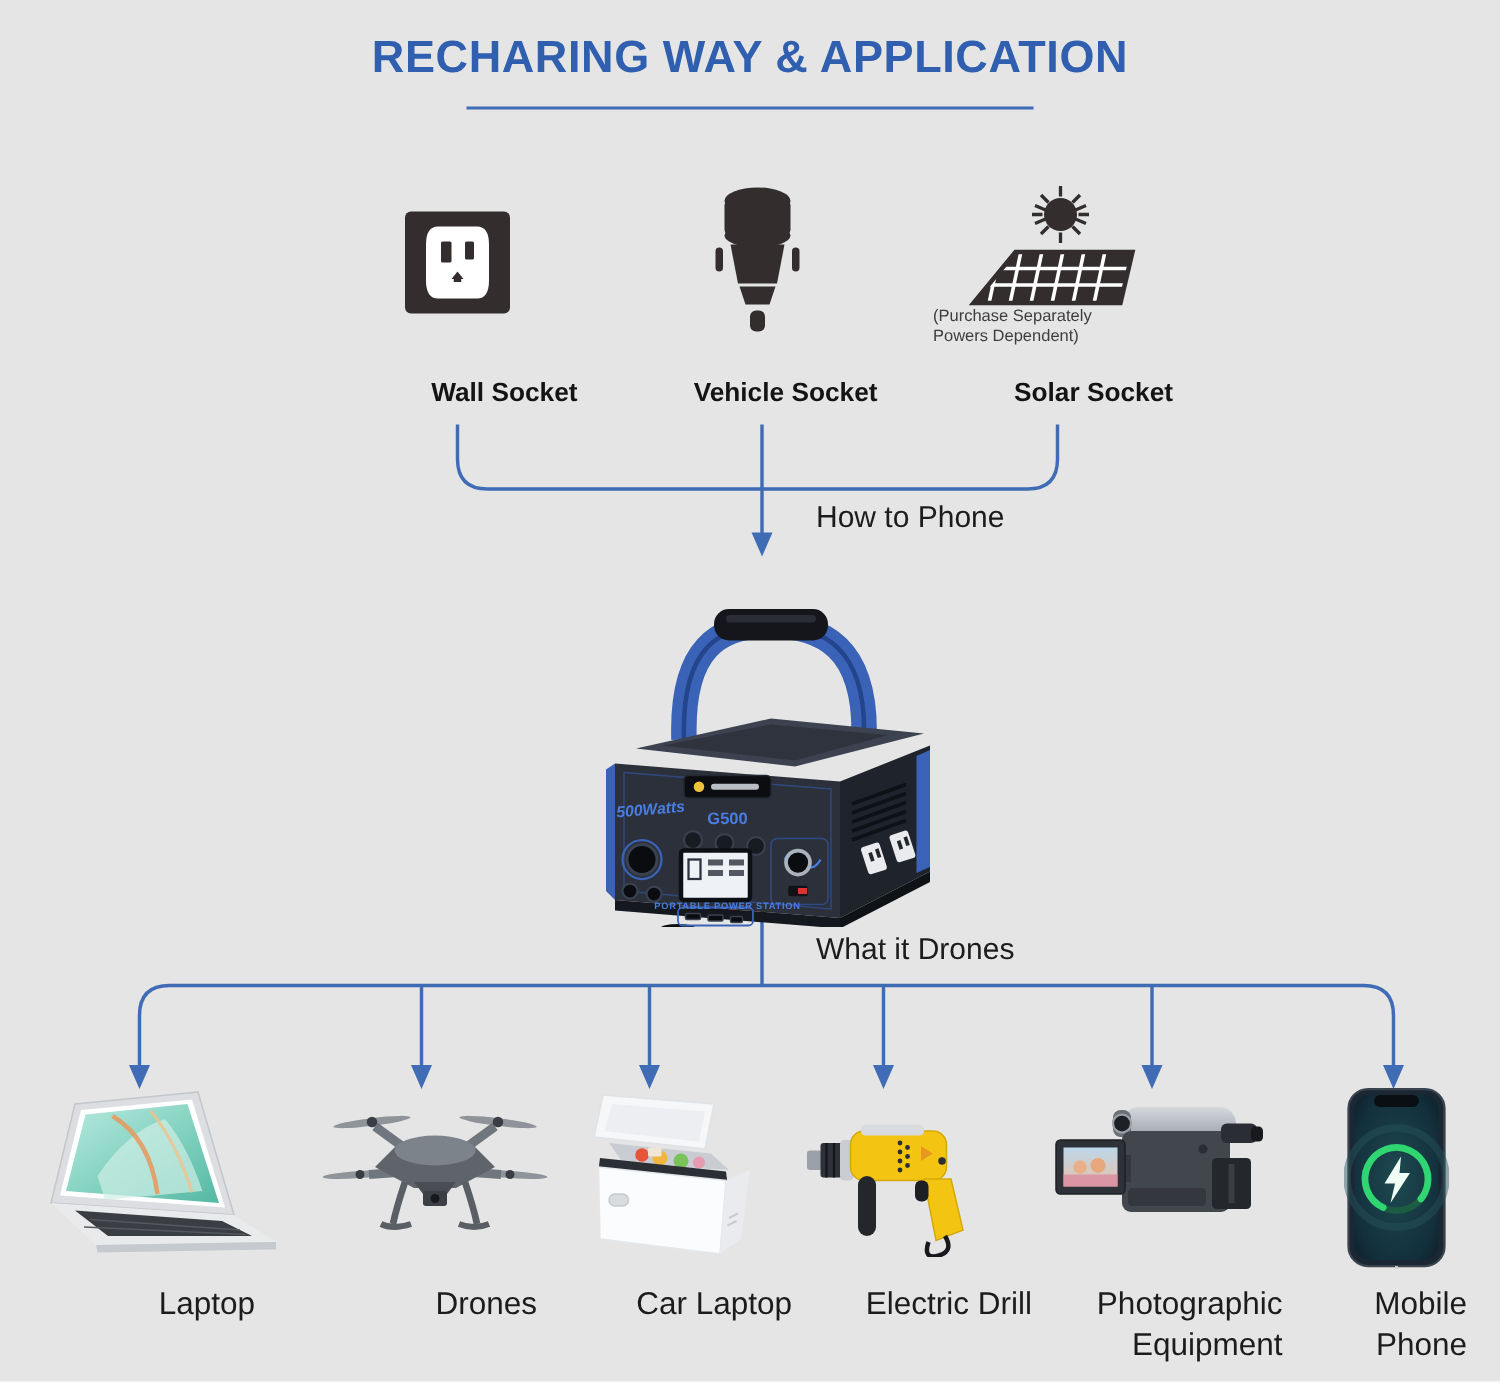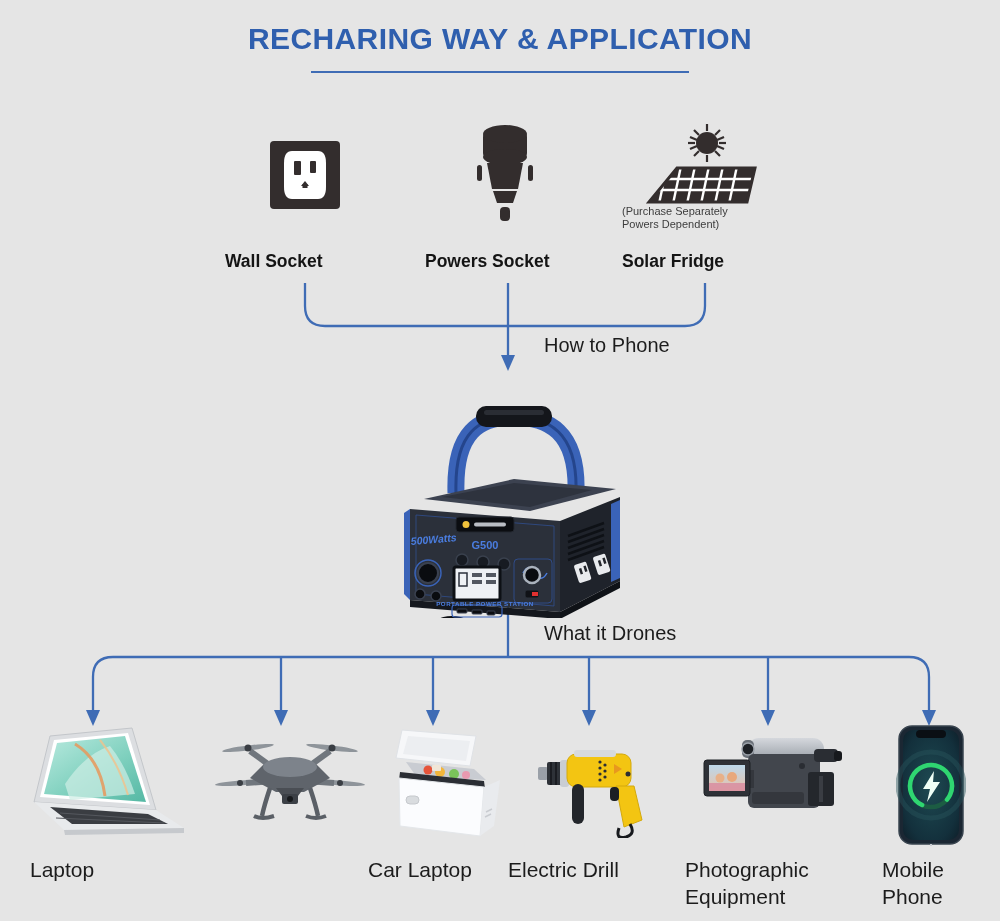--- a/index.html
+++ b/index.html
@@ -6,24 +6,24 @@
   .canvas{
     position:relative;width:1000px;height:921px;background:#e5e5e5;overflow:hidden;
     font-family:"Liberation Sans","DejaVu Sans",sans-serif;color:#1b1b1b;
   }
   .abs{position:absolute;}
   .page-title{
     top:22px;left:0;width:1000px;text-align:center;
     font-size:30px;font-weight:bold;color:#2F5FAE;letter-spacing:0.4px;
   }
   .title-underline{top:71px;left:311px;width:378px;height:2px;background:#3F6CB5;}
-  .src-label{top:251px;width:160px;text-align:left;font-size:17.5px;font-weight:bold;color:#141414;}
+  .src-label{top:251px;width:160px;text-align:right;font-size:17.5px;font-weight:bold;color:#141414;}
   .src-note{top:205px;width:164px;text-align:left;font-size:11px;line-height:1.22;color:#3d3d3d;}
   .flow-label{font-size:20px;color:#1c1c1c;white-space:nowrap;}
-  .dev-label{top:856px;text-align:left;font-size:21px;color:#1c1c1c;line-height:1.3;}
+  .dev-label{top:856px;text-align:right;font-size:21px;color:#1c1c1c;line-height:1.3;}
   svg{display:block;}
   .overlay{top:0;left:0;pointer-events:none;}
 </style>
 </head>
 <body>
 
 <div class="canvas">
 
   <div class="abs page-title">RECHARING WAY &amp; APPLICATION</div>
   <div class="abs title-underline"></div>
@@ -81,22 +81,22 @@
         <line x1="78" y1="42" x2="70" y2="80"></line>
           <line x1="92" y1="42" x2="84" y2="80"></line>
         <line x1="0" y1="55" x2="118" y2="55"></line>
           <line x1="0" y1="66" x2="118" y2="66"></line>
       </g>
     </g>
     <polygon points="32,44 110,44 102,78 4,78" fill="none" stroke="#332D2D" stroke-width="3"></polygon>
   </svg>
 
   <div class="abs src-label" style="left:225px">Wall Socket</div>
-  <div class="abs src-label" style="left:425px">Powers Socket</div>
-  <div class="abs src-label" style="left:622px">Solar Fridge</div>
+  <div class="abs src-label" style="left:425px">Vehicle Socket</div>
+  <div class="abs src-label" style="left:622px">Solar Socket</div>
   <div class="abs src-note" style="left:622px">
     <span>(Purchase Separately</span><br>
     <span>Powers Dependent)</span>
   </div>
 
   <div class="abs flow-label" style="left:544px;top:334px">How to Phone</div>
   <div class="abs flow-label" style="left:544px;top:622px">What it Drones</div>
 
   <svg class="abs overlay" width="1000" height="921" viewBox="0 0 1000 921">
     <g stroke="#3F6CB5" stroke-width="2.3" fill="none">
@@ -333,18 +333,19 @@
     <rect x="7" y="6" width="56" height="110" rx="10" fill="url(#phoneg)"></rect>
     <circle cx="35" cy="61" r="33" fill="none" stroke="#27545C" stroke-width="5" opacity="0.45"></circle>
     <rect x="20" y="6" width="30" height="8" rx="4" fill="#0A0F14"></rect>
     <circle cx="35" cy="62" r="21" fill="none" stroke="#1C5C43" stroke-width="4.5"></circle>
     <circle cx="35" cy="62" r="21" fill="none" stroke="#2FD671" stroke-width="4.5" stroke-linecap="round" stroke-dasharray="104 28" transform="rotate(115 35 62)"></circle>
     <polygon points="38,47 27,65 34,65 31,78 44,58 37,58" fill="#EFFFF6"></polygon>
     <line x1="35" y1="120" x2="35" y2="122" stroke="#C9CCD1" stroke-width="2"></line>
   </svg>
 
   <div class="abs dev-label" style="left:30px;width:140px">Laptop</div>
+  <div class="abs dev-label" style="left:218px;width:140px">Drones</div>
   <div class="abs dev-label" style="left:368px;width:160px">Car Laptop</div>
   <div class="abs dev-label" style="left:508px;width:180px">Electric Drill</div>
   <div class="abs dev-label" style="left:882px;width:96px">Mobile Phone</div>
   <div class="abs dev-label" style="left:685px;width:170px">Photographic Equipment</div>
 
 </div>
 
 </body></html>

